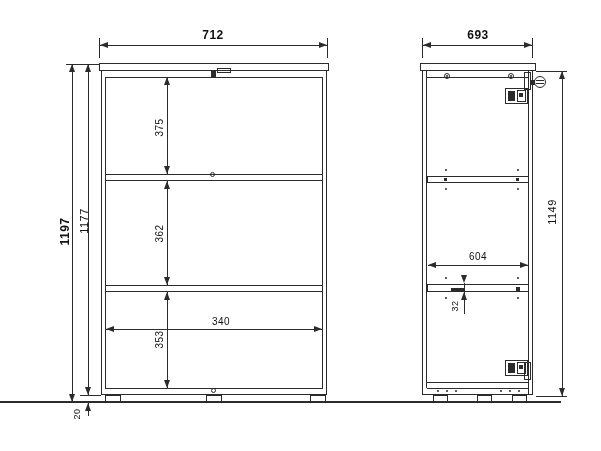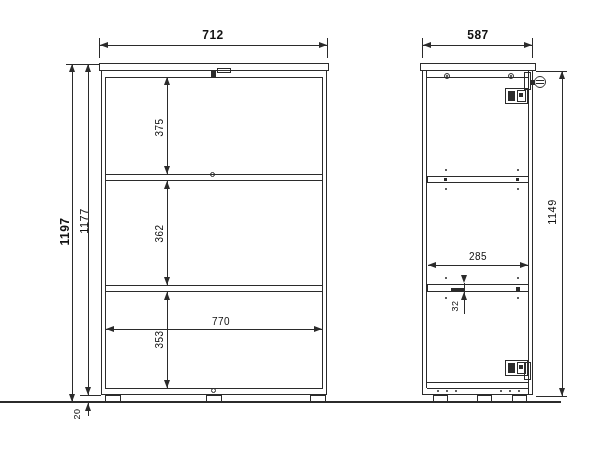--- a/index.html
+++ b/index.html
@@ -84,31 +84,31 @@
     <div class="dim rot" style="left:129px;top:228px;width:60px;height:11px">362</div>
 
     <div class="ln" style="left:167px;top:292px;width:1px;height:96px"></div>
     <div class="arr a-up" style="left:164px;top:292px"></div>
     <div class="arr a-dn" style="left:164px;top:380px"></div>
     <div class="dim rot" style="left:129px;top:334px;width:60px;height:11px">353</div>
 
     <div class="ln" style="left:106px;top:329px;width:216px;height:1px"></div>
     <div class="arr a-lf" style="left:106px;top:326px"></div>
     <div class="arr a-rt" style="left:314px;top:326px"></div>
-    <div class="dim" style="left:191px;top:316px;width:60px;height:11px">770</div>
+    <div class="dim" style="left:191px;top:316px;width:60px;height:11px">340</div>
   </div>
 
   <div>
 
     <div class="ln" style="left:422px;top:38px;width:1px;height:20px"></div>
     <div class="ln" style="left:532px;top:38px;width:1px;height:20px"></div>
     <div class="ln" style="left:423px;top:45px;width:110px;height:1px"></div>
     <div class="arr a-lf" style="left:423px;top:42px"></div>
     <div class="arr a-rt" style="left:524px;top:42px"></div>
-    <div class="dim b" style="left:448px;top:28px;width:60px;height:13px">587</div>
+    <div class="dim b" style="left:448px;top:28px;width:60px;height:13px">693</div>
 
     <div class="box" style="left:420px;top:63px;width:116px;height:8px"></div>
     <div class="box" style="left:422px;top:70px;width:111px;height:325px"></div>
     <div class="ln" style="left:426px;top:70px;width:1px;height:318px"></div>
     <div class="ln" style="left:528px;top:70px;width:1px;height:325px"></div>
     <div class="ln" style="left:426px;top:77px;width:103px;height:1px"></div>
 
     <div class="circ" style="left:444px;top:73px;width:6px;height:6px"></div>
     <div class="dot" style="left:446px;top:75px;width:2px;height:2px"></div>
     <div class="circ" style="left:508px;top:73px;width:6px;height:6px"></div>
@@ -162,21 +162,21 @@
     <div class="ln" style="left:536px;top:71px;width:31px;height:1px"></div>
     <div class="ln" style="left:536px;top:396px;width:31px;height:1px"></div>
     <div class="ln" style="left:562px;top:71px;width:1px;height:325px"></div>
     <div class="arr a-up" style="left:559px;top:71px"></div>
     <div class="arr a-dn" style="left:559px;top:388px"></div>
     <div class="dim m rot" style="left:522px;top:206px;width:60px;height:12px">1149</div>
 
     <div class="ln" style="left:428px;top:265px;width:100px;height:1px"></div>
     <div class="arr a-lf" style="left:428px;top:262px"></div>
     <div class="arr a-rt" style="left:520px;top:262px"></div>
-    <div class="dim" style="left:448px;top:251px;width:60px;height:11px">285</div>
+    <div class="dim" style="left:448px;top:251px;width:60px;height:11px">604</div>
 
     <div class="ln" style="left:464px;top:283px;width:1px;height:31px"></div>
     <div class="arr a-dn" style="left:461px;top:275px"></div>
     <div class="arr a-up" style="left:461px;top:292px"></div>
     <div class="dim s rot" style="left:425px;top:301px;width:60px;height:10px">32</div>
   </div>
 
   <div class="fill" style="left:0;top:401px;width:561px;height:2px"></div>
 
 </div>

